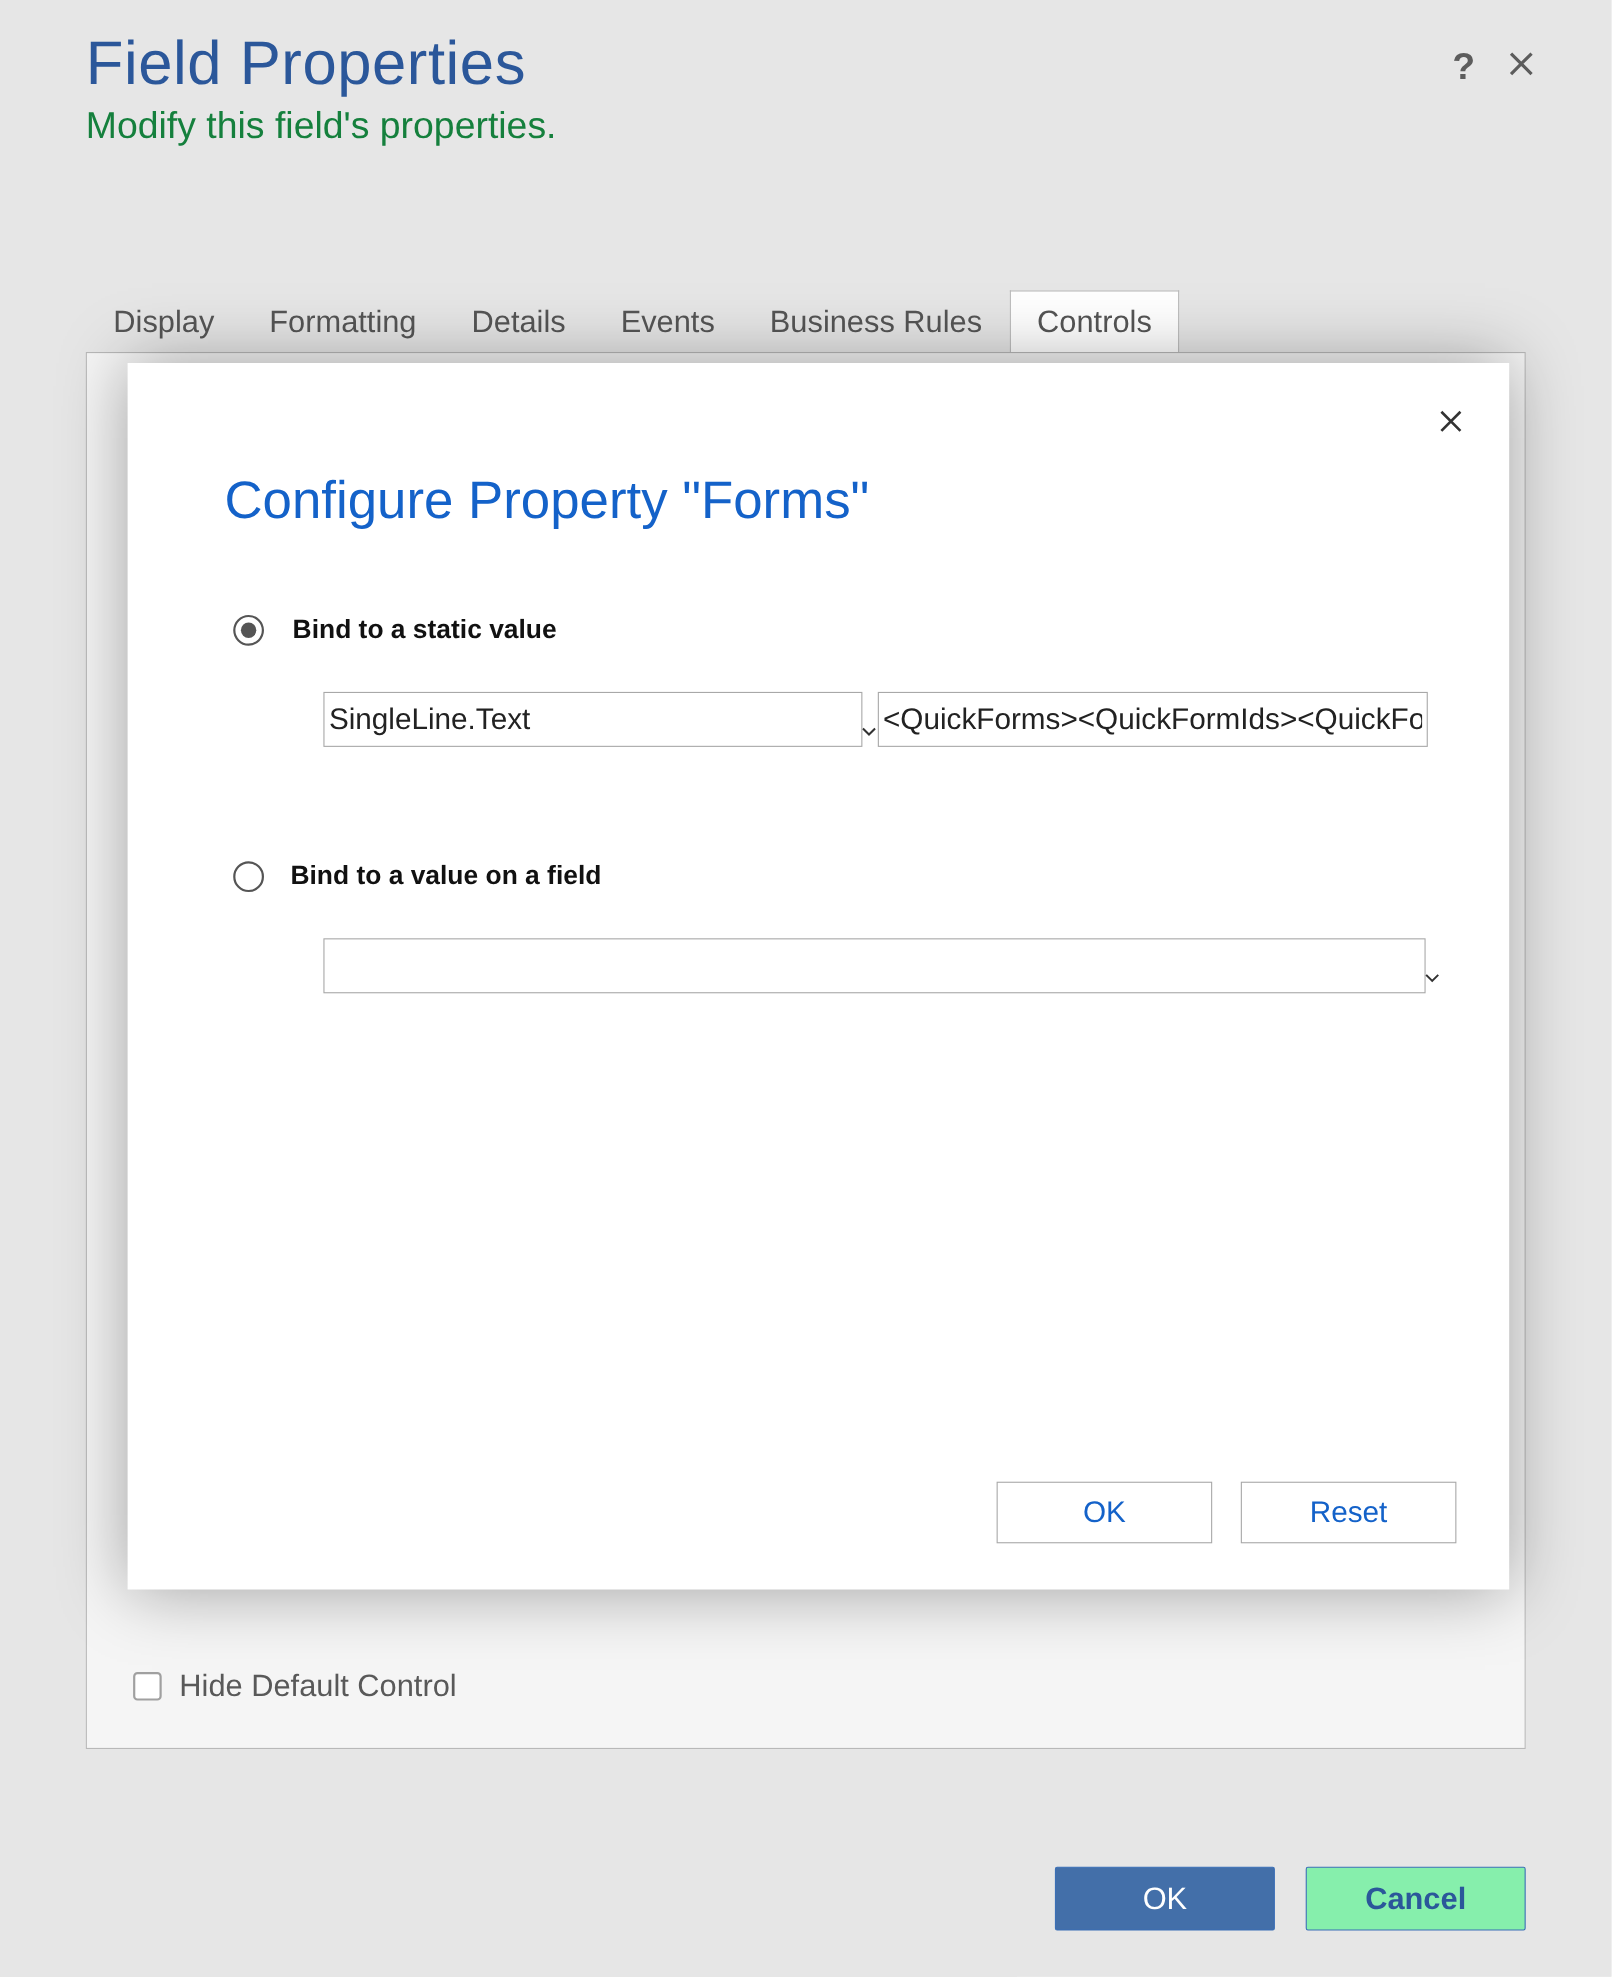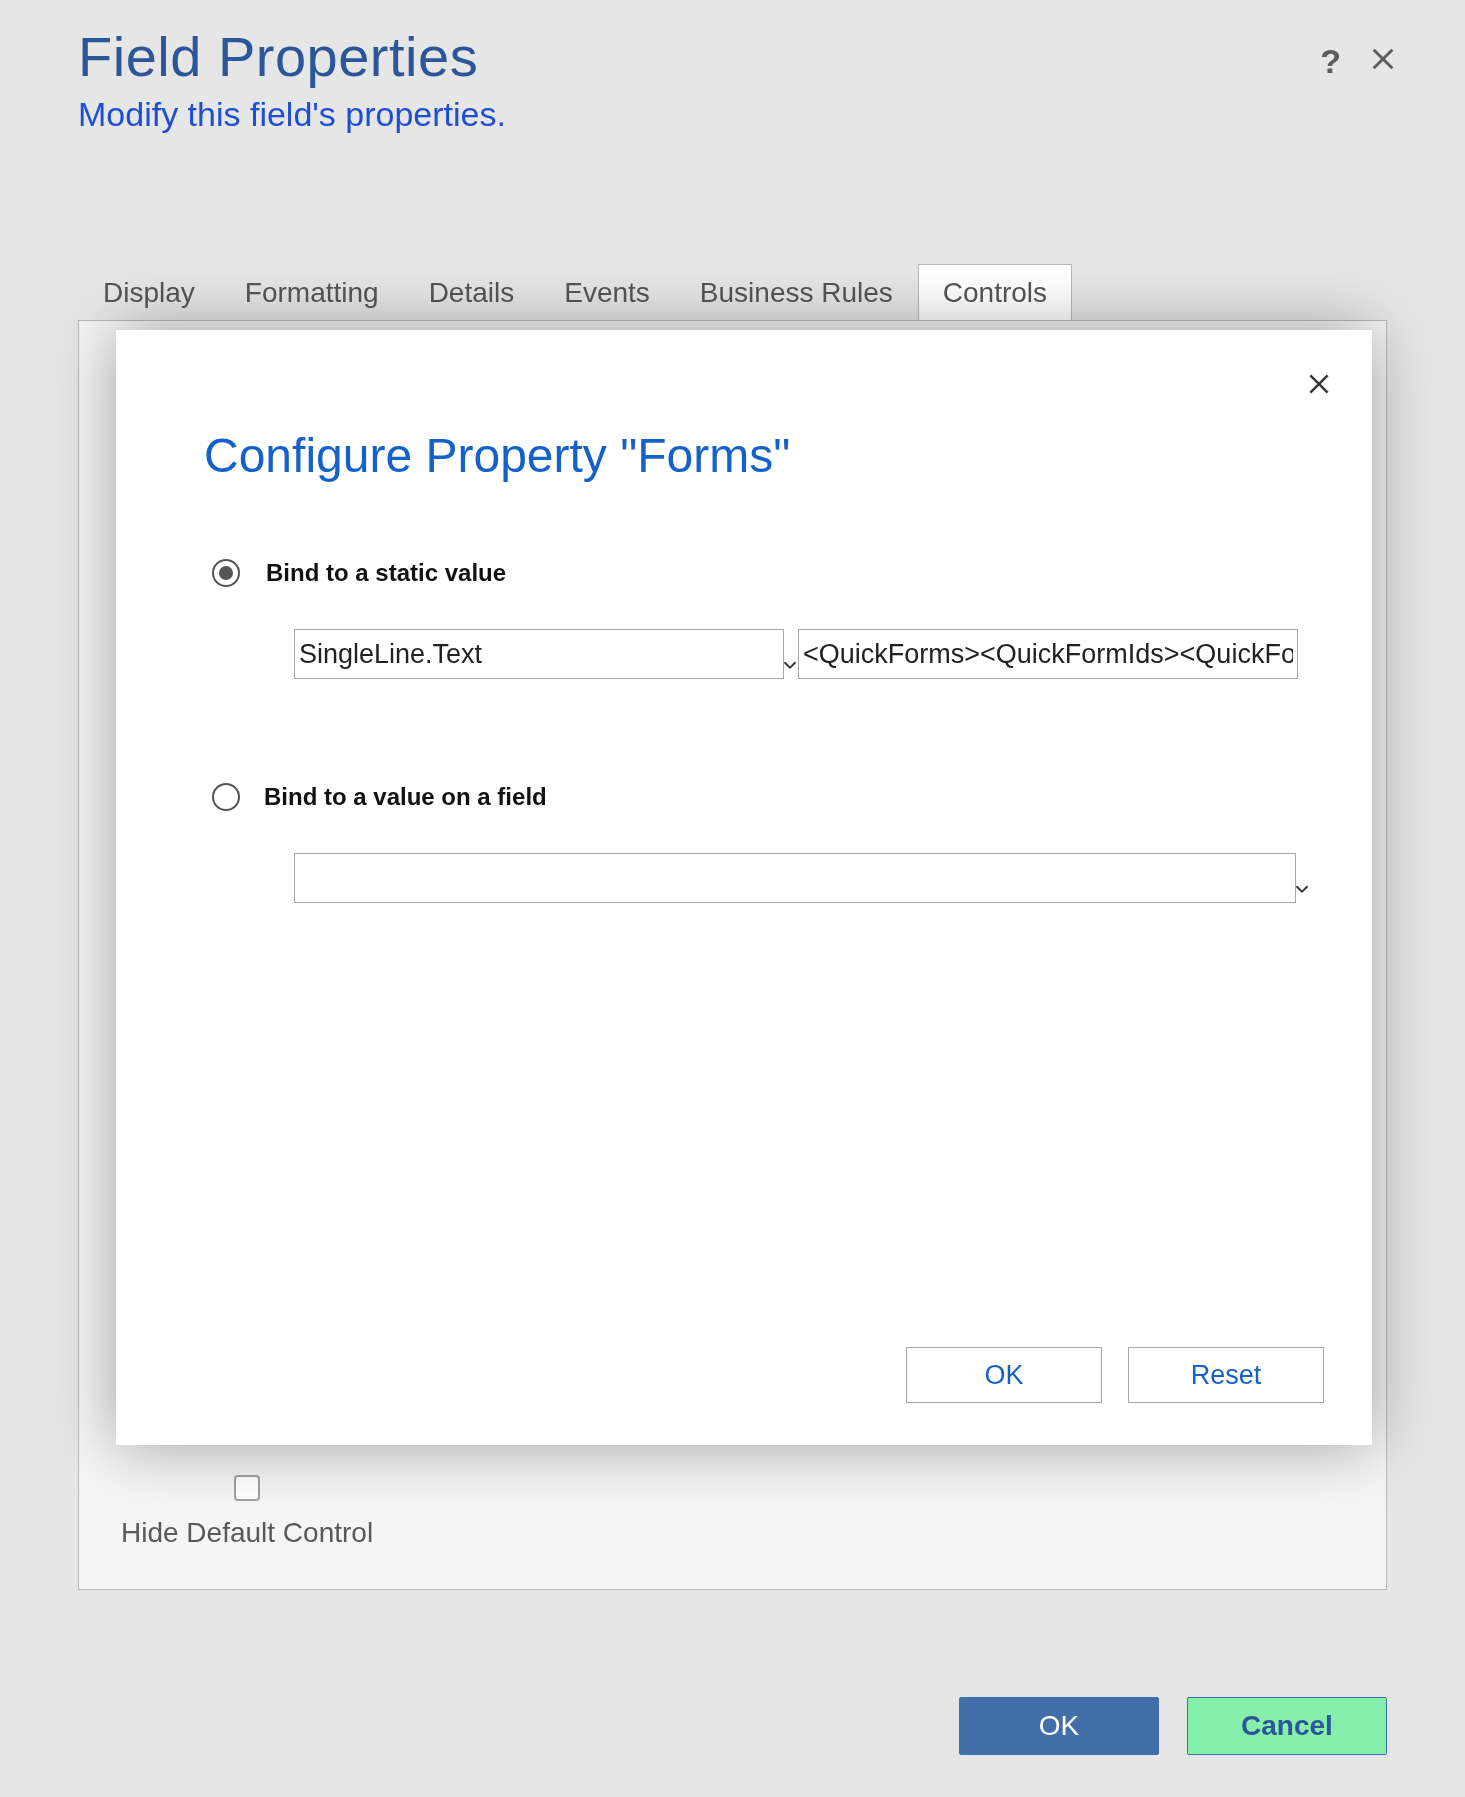--- a/index.html
+++ b/index.html
@@ -21,21 +21,21 @@
 
     .hdr { position: relative; }
     .hdr-title {
       font-size: 56px;
       font-weight: 400;
       color: #2b579a;
       letter-spacing: 0.5px;
     }
     .hdr-sub {
       font-size: 34px;
-      color: #1d4ed8;
+      color: #15803d;
       margin-top: 6px;
     }
     .hdr-actions {
       position: absolute;
       right: -10px;
       top: 20px;
       display: flex;
       gap: 28px;
       align-items: center;
     }
@@ -75,21 +75,20 @@
       position: relative;
     }
 
     .hide-default-row {
       position: absolute;
       left: 42px;
       bottom: 40px;
       display: flex;
       align-items: center;
       gap: 16px;
-      flex-direction: column;
     }
     .chk {
       width: 26px; height: 26px;
       border: 2px solid #a0a0a0;
       border-radius: 4px;
       background: #fff;
       cursor: pointer;
       flex: 0 0 auto;
     }
     .hide-default-row label {

